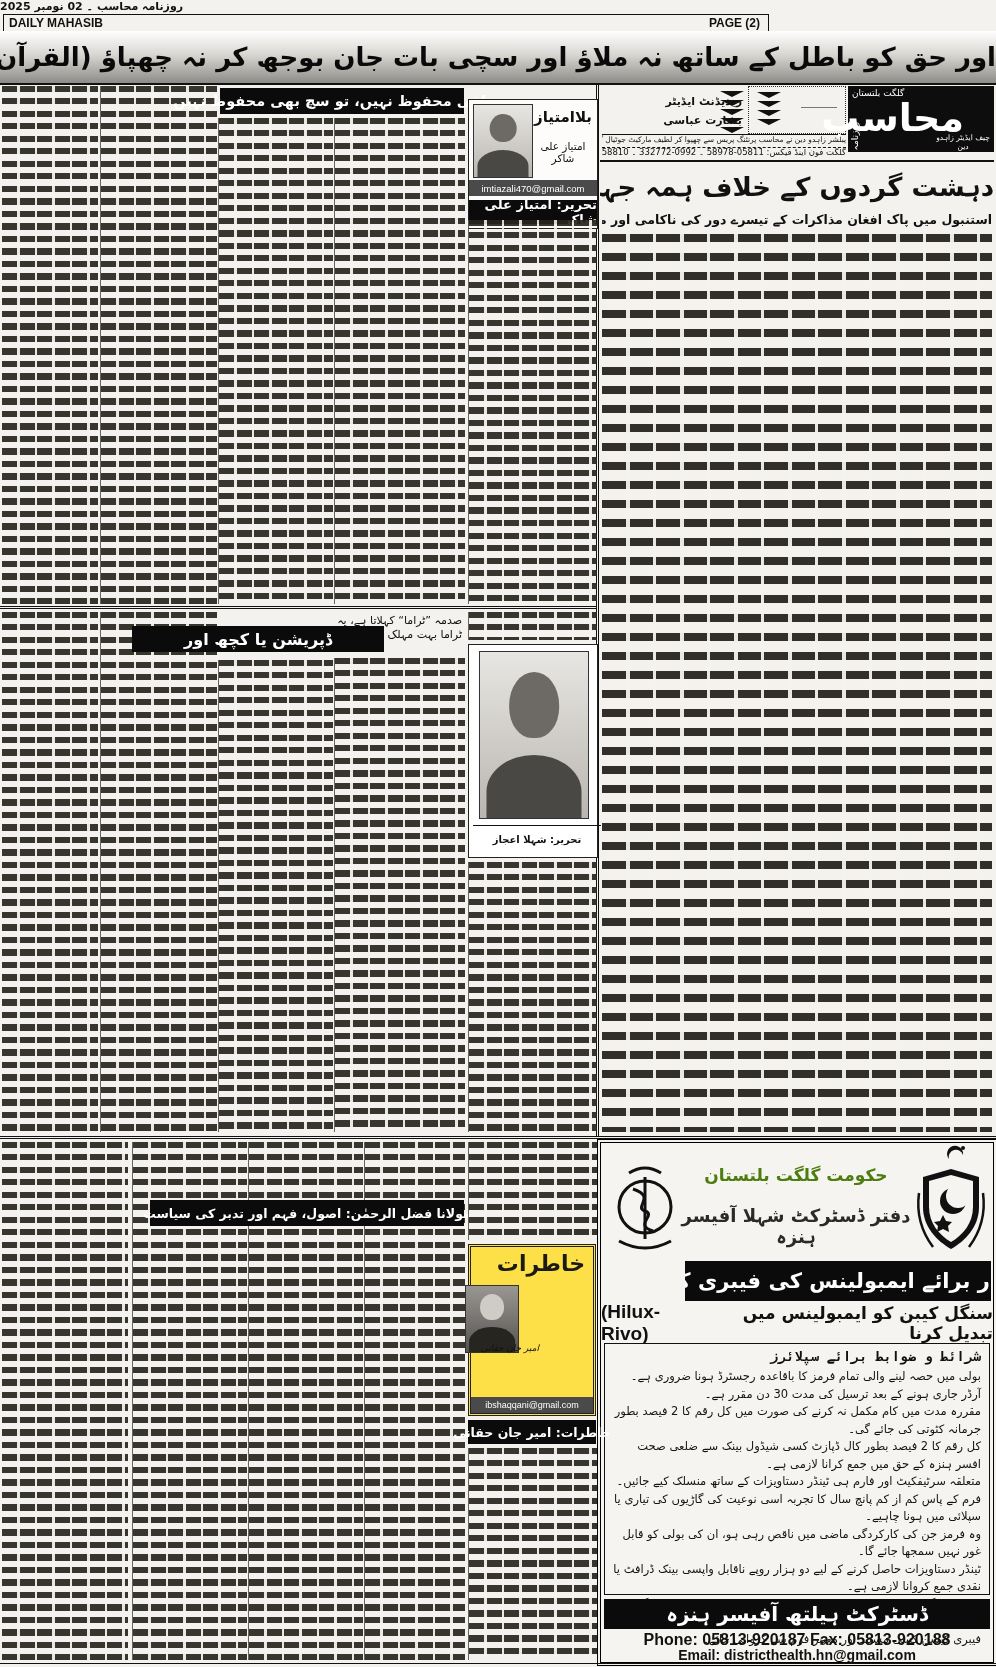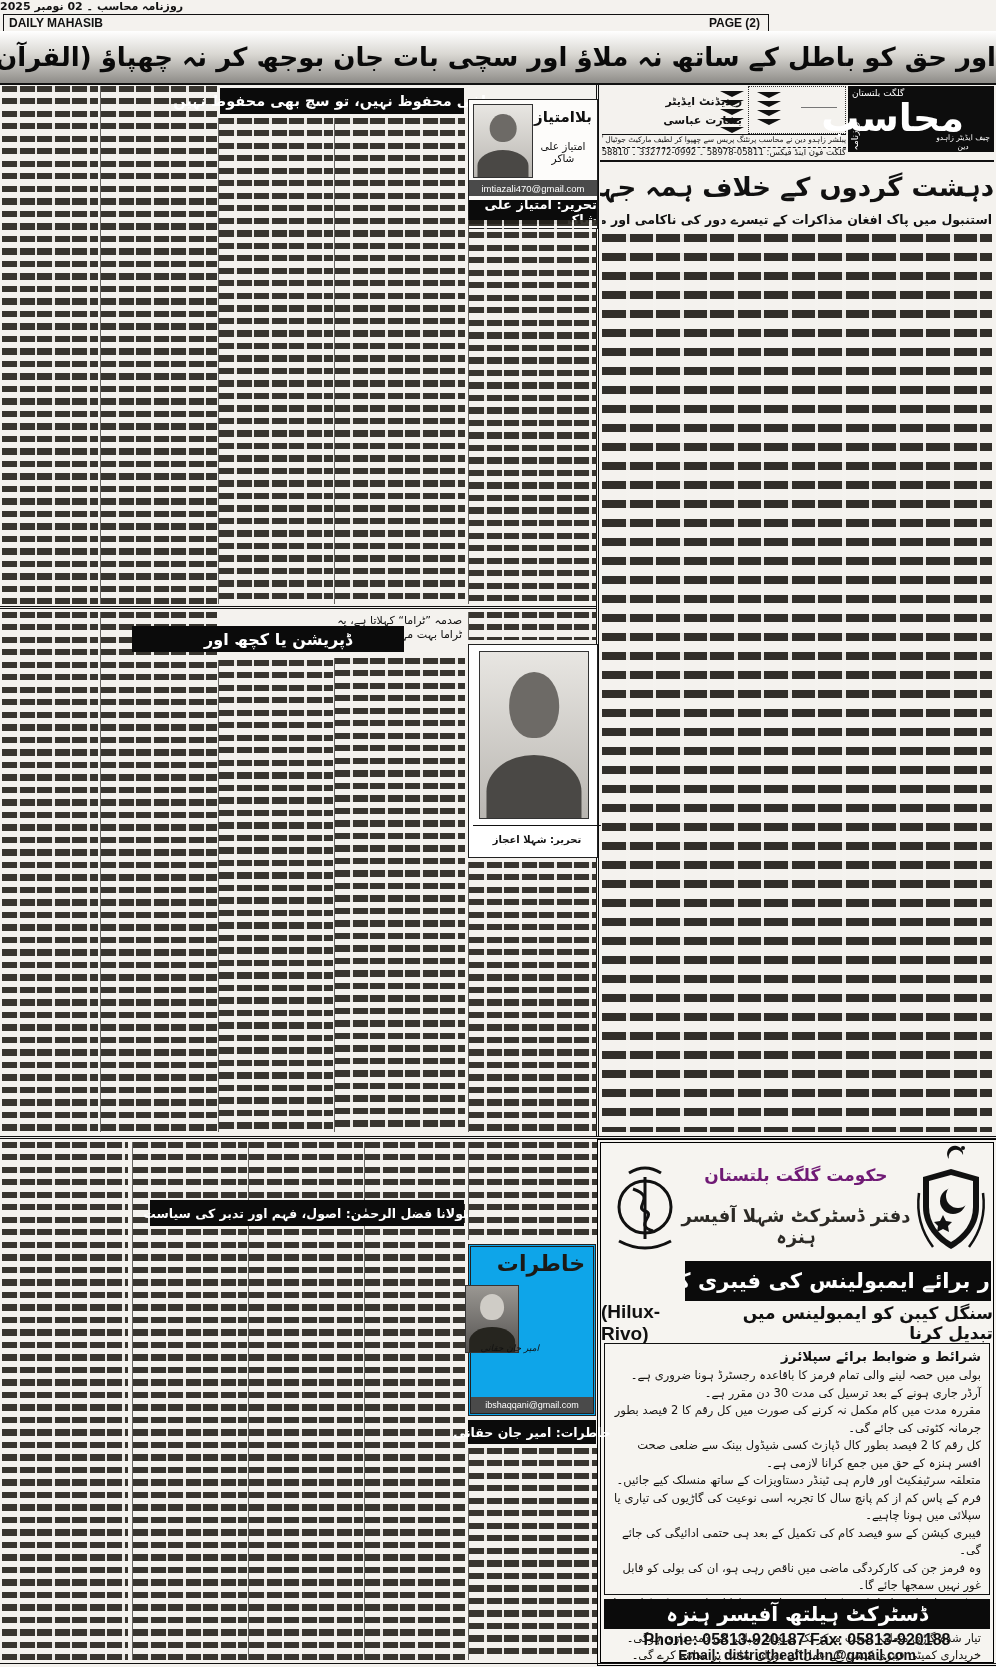--- a/index.html
+++ b/index.html
@@ -126,39 +126,38 @@
         <path d="M38,6 L66,14 V44 C66,64 52,78 38,86 C24,78 10,64 10,44 V14 Z" fill="#111"></path>
         <path d="M38,12 L60,18 V44 C60,60 50,72 38,79 C26,72 16,60 16,44 V18 Z" fill="#f6f4f0"></path>
         <circle cx="40" cy="38" r="13" fill="#111"></circle>
         <circle cx="45" cy="33" r="12" fill="#f6f4f0"></circle>
         <path d="M30,52 l3,6 6,1 -4,4 1,6 -6,-3 -6,3 1,-6 -4,-4 6,-1 z" fill="#111"></path>
         <path d="M6,30 Q2,60 20,84" fill="none" stroke="#111" stroke-width="2.5"></path>
         <path d="M70,30 Q74,60 56,84" fill="none" stroke="#111" stroke-width="2.5"></path>
       </svg>
     </div>
 
-    <div class="abs rtl bold center" style="left:80px;top:22px;width:230px;font-size:17px;color:#701a75;letter-spacing:1px;">حکومت گلگت بلتستان</div>
+    <div class="abs rtl bold center" style="left:80px;top:22px;width:230px;font-size:17px;color:#4d7c0f;letter-spacing:1px;">حکومت گلگت بلتستان</div>
     <div class="abs rtl bold center" style="left:80px;top:62px;width:230px;font-size:18px;color:#2c2a26;letter-spacing:1px;">دفتر ڈسٹرکٹ شہلا آفیسر ہنزہ</div>
 
     <div class="abs blackbar rtl bold" style="left:84px;top:118px;right:2px;height:40px;font-size:21px;white-space:nowrap;overflow:hidden;">اشتہار برائے ایمبولینس کی فیبری کیشن</div>
 
     <div class="abs ltr" style="left:0;top:164px;width:100%;height:32px;display:flex;align-items:center;justify-content:center;gap:6px;">
       <span class="ltr bold" style="font-size:19px;">(Hilux-Rivo)</span>
       <span class="rtl bold" style="font-size:17px;">سنگل کیبن کو ایمبولینس میں تبدیل کرنا</span>
     </div>
 
     <div class="abs" style="left:3px;top:200px;right:3px;height:252px;border:1px solid #111;padding:4px 8px 0 6px;box-sizing:border-box;">
-      <div class="rtl bold" style="font-size:13.5px;text-align:right;margin-bottom:3px;">شرائط و ضوابط برائے سپلائرز</div>
+      <div class="rtl bold" style="font-size:13.5px;text-align:right;margin-bottom:3px;font-family:Liberation Mono, monospace;">شرائط و ضوابط برائے سپلائرز</div>
       <div class="termline">بولی میں حصہ لینے والی تمام فرمز کا باقاعدہ رجسٹرڈ ہونا ضروری ہے۔</div>
       <div class="termline">آرڈر جاری ہونے کے بعد ترسیل کی مدت 30 دن مقرر ہے۔</div>
       <div class="termline">مقررہ مدت میں کام مکمل نہ کرنے کی صورت میں کل رقم کا 2 فیصد بطور جرمانہ کٹوتی کی جائے گی۔</div>
       <div class="termline">کل رقم کا 2 فیصد بطور کال ڈپازٹ کسی شیڈول بینک سے ضلعی صحت افسر ہنزہ کے حق میں جمع کرانا لازمی ہے۔</div>
       <div class="termline">متعلقہ سرٹیفکیٹ اور فارم ہی ٹینڈر دستاویزات کے ساتھ منسلک کیے جائیں۔</div>
       <div class="termline">فرم کے پاس کم از کم پانچ سال کا تجربہ اسی نوعیت کی گاڑیوں کی تیاری یا سپلائی میں ہونا چاہیے۔</div>
-      <div class="termline">فیبری کیشن کے سو فیصد کام کی تکمیل کے بعد ہی حتمی ادائیگی کی جائے گی۔</div>
       <div class="termline">وہ فرمز جن کی کارکردگی ماضی میں ناقص رہی ہو، ان کی بولی کو قابل غور نہیں سمجھا جائے گا۔</div>
       <div class="termline">ٹینڈر دستاویزات حاصل کرنے کے لیے دو ہزار روپے ناقابل واپسی بینک ڈرافٹ یا نقدی جمع کروانا لازمی ہے۔</div>
       <div class="termline">تیار شدہ گاڑی متعلقہ صحت مرکز تک پہنچانا سپلائر کی ذمہ داری ہوگی۔</div>
       <div class="termline">خریداری کمیٹی فیبری کیشن کے عمل کے دوران سائٹ پر معائنہ کرے گی۔ فیبری کیشن کسی مستند اور معتبر فرم سے کروائی جائے۔</div>
 
     </div>
 
     <div class="abs blackbar rtl bold" style="left:3px;right:3px;top:456px;height:30px;font-size:20px;">ڈسٹرکٹ ہیلتھ آفیسر ہنزہ</div>
     <div class="abs ltr bold center" style="left:0;top:488px;width:100%;font-size:16px;">Phone: 05813-920187  Fax: 05813-920188</div>
     <div class="abs ltr bold center" style="left:0;top:504px;width:100%;font-size:14px;">Email: districthealth.hn@gmail.com</div>
@@ -181,37 +180,37 @@
     <div class="emailbar abs" style="left:0;top:80px;width:100%;height:16px;font-size:9.5px;">imtiazali470@gmail.com</div>
     <div class="blackbar rtl bold abs" style="left:0;top:100px;width:100%;height:24px;font-size:13px;">تحریر: امتیاز علی شاکر</div>
   </div>
   <div class="abs sim colrule" style="left:468px;top:220px;width:128px;height:384px;"></div>
 
   <div class="abs sim" style="left:2px;top:612px;width:96px;height:520px;"></div>
   <div class="abs sim colrule" style="left:100px;top:612px;width:116px;height:520px;"></div>
   <div class="abs sim colrule" style="left:218px;top:660px;width:114px;height:472px;"></div>
   <div class="abs rtl" style="left:336px;top:614px;width:126px;font-size:11px;line-height:14px;text-align:right;">صدمہ ”ٹراما“ کہلاتا ہے، یہ ٹراما بہت مہلک</div>
   <div class="abs sim colrule" style="left:334px;top:658px;width:130px;height:474px;"></div>
-  <div class="abs blackbar rtl bold" style="left:132px;top:626px;width:252px;height:26px;font-size:16px;white-space:nowrap;padding-left:20px;">ڈپریشن یا کچھ اور</div>
+  <div class="abs blackbar rtl bold" style="left:132px;top:626px;width:252px;height:26px;font-size:16px;white-space:nowrap;">ڈپریشن یا کچھ اور</div>
 
   <div class="abs sim colrule" style="left:468px;top:612px;width:128px;height:28px;"></div>
   <div class="abs" style="left:468px;top:644px;width:128px;height:212px;border:1px solid #222;background:#fff;">
     <div class="photo abs" style="left:10px;top:6px;width:108px;height:166px;"></div>
     <div class="abs rtl bold center" style="left:4px;top:180px;width:100%;height:28px;line-height:28px;font-size:10px;border-top:1.5px solid #111;">تحریر: شہلا اعجاز</div>
   </div>
   <div class="abs sim colrule" style="left:468px;top:862px;width:128px;height:270px;"></div>
 
   <div class="abs sim" style="left:2px;top:1142px;width:126px;height:518px;"></div>
   <div class="abs sim colrule" style="left:132px;top:1142px;width:114px;height:518px;"></div>
   <div class="abs sim colrule" style="left:248px;top:1142px;width:114px;height:518px;"></div>
   <div class="abs sim colrule" style="left:364px;top:1142px;width:100px;height:518px;"></div>
   <div class="abs blackbar rtl bold" style="left:150px;top:1200px;width:314px;height:26px;font-size:12.5px;white-space:nowrap;">مولانا فضل الرحمٰن: اصول، فہم اور تدبر کی سیاست</div>
 
   <div class="abs sim colrule" style="left:468px;top:1142px;width:128px;height:98px;"></div>
-  <div class="abs" style="left:468px;top:1244px;width:128px;height:172px;border:3px double #222;background:#0ea5e9;box-sizing:border-box;">
+  <div class="abs" style="left:468px;top:1244px;width:128px;height:172px;border:3px double #222;background:#fde047;box-sizing:border-box;">
     <div class="abs rtl bold" style="right:8px;top:4px;font-size:22px;letter-spacing:2px;color:#1c1a16;">خاطرات</div>
     <div class="abs" style="left:10px;top:60px;width:40px;height:30px;">
       <svg width="40" height="30" viewBox="0 0 40 30">
         <path d="M2,22 Q10,10 24,14 L36,6 L30,18 Q18,26 6,26 Z" fill="#2b2925"></path>
         <line x1="24" y1="14" x2="36" y2="6" stroke="#e7e4de" stroke-width="1.5"></line>
       </svg>
     </div>
     <div class="photo dark abs" style="right:6px;top:38px;width:52px;height:66px;"></div>
     <div class="abs rtl" style="left:8px;top:96px;width:60px;font-size:9px;font-style:italic;">امیر جان حقانی</div>
     <div class="emailbar abs" style="left:0;bottom:0;width:100%;height:16px;font-size:9px;">ibshaqqani@gmail.com</div>

